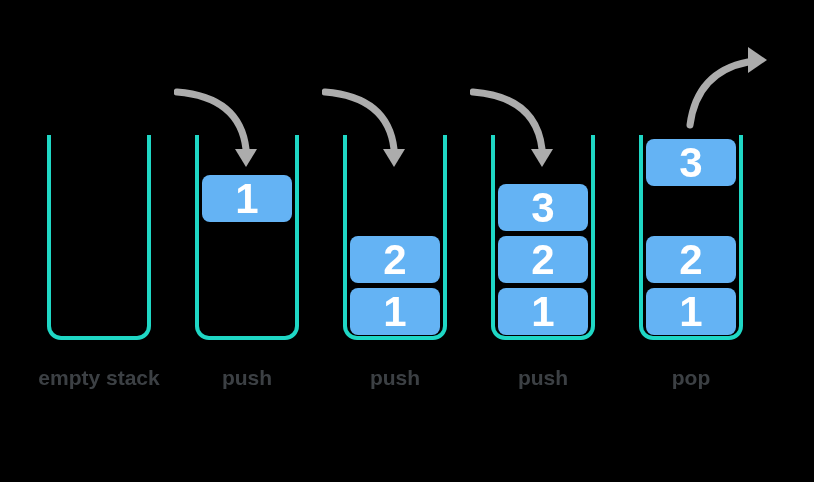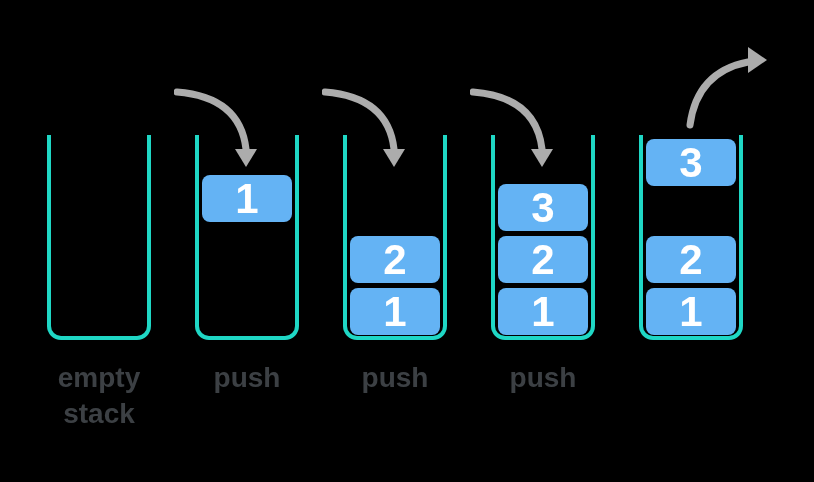--- a/index.html
+++ b/index.html
@@ -61,21 +61,21 @@
   .slot-mid    { top: 236px; }
   .slot-bottom { top: 288px; }
 
   .stack-label {
     position: absolute;
     top: 360px;
     left: -28px;
     width: 160px;
     text-align: center;
     color: #3c4044;
-    font-size: 28px;
+    font-size: 21px;
     font-weight: bold;
     line-height: 36px;
   }
 
   .arrow-push {
     position: absolute;
     left: -21px;
     top: 86px;
     width: 90px;
     height: 90px;
@@ -133,15 +133,16 @@
 
   <div class="stack-col c5">
     <svg class="arrow-pop" viewBox="0 0 100 90">
       <path d="M 6 85 Q 13 32 64 22" fill="none" stroke="#acacac" stroke-width="7" stroke-linecap="round"></path>
       <polygon points="64,7 64,33 83,20" fill="#acacac"></polygon>
     </svg>
     <div class="stack-container"></div>
     <div class="stack-item slot-peak">3</div>
     <div class="stack-item slot-mid">2</div>
     <div class="stack-item slot-bottom">1</div>
+    <div class="stack-label">pop</div>
   </div>
 
 </div>
 
 </body></html>

